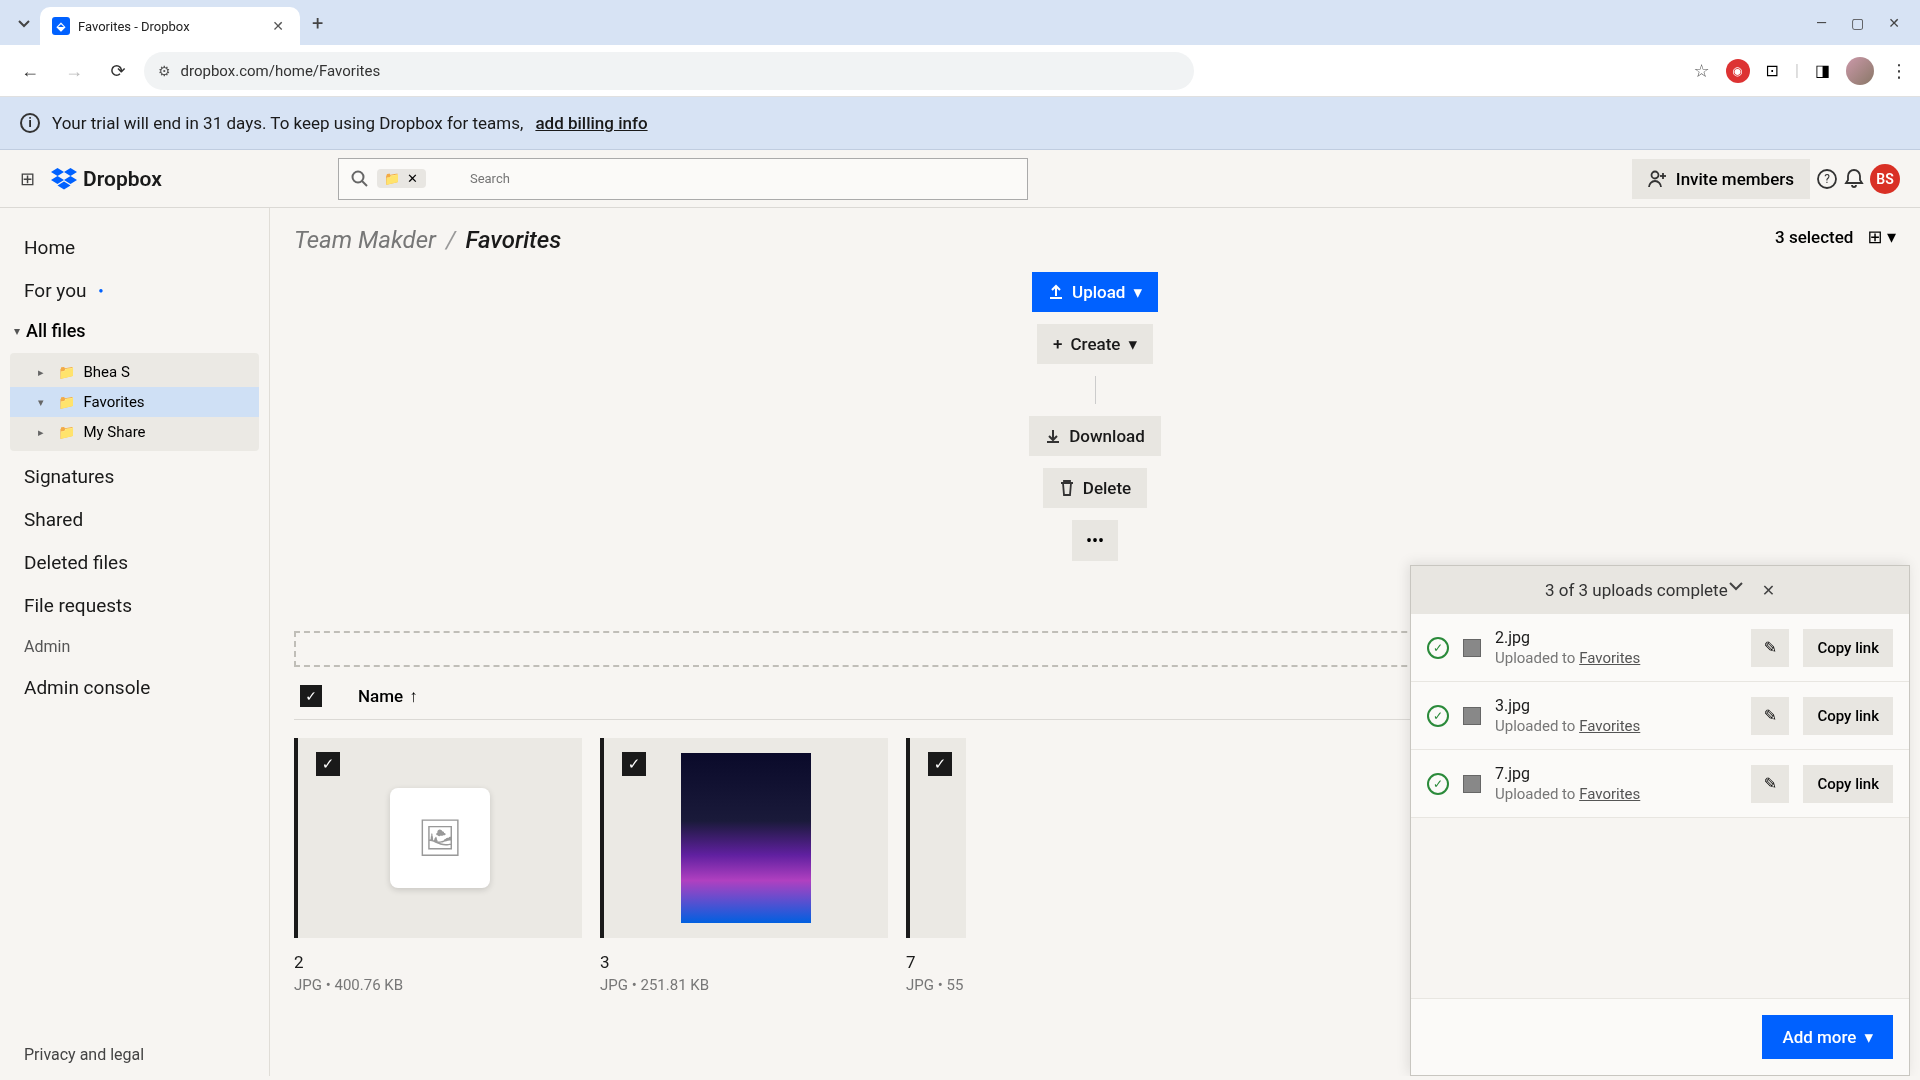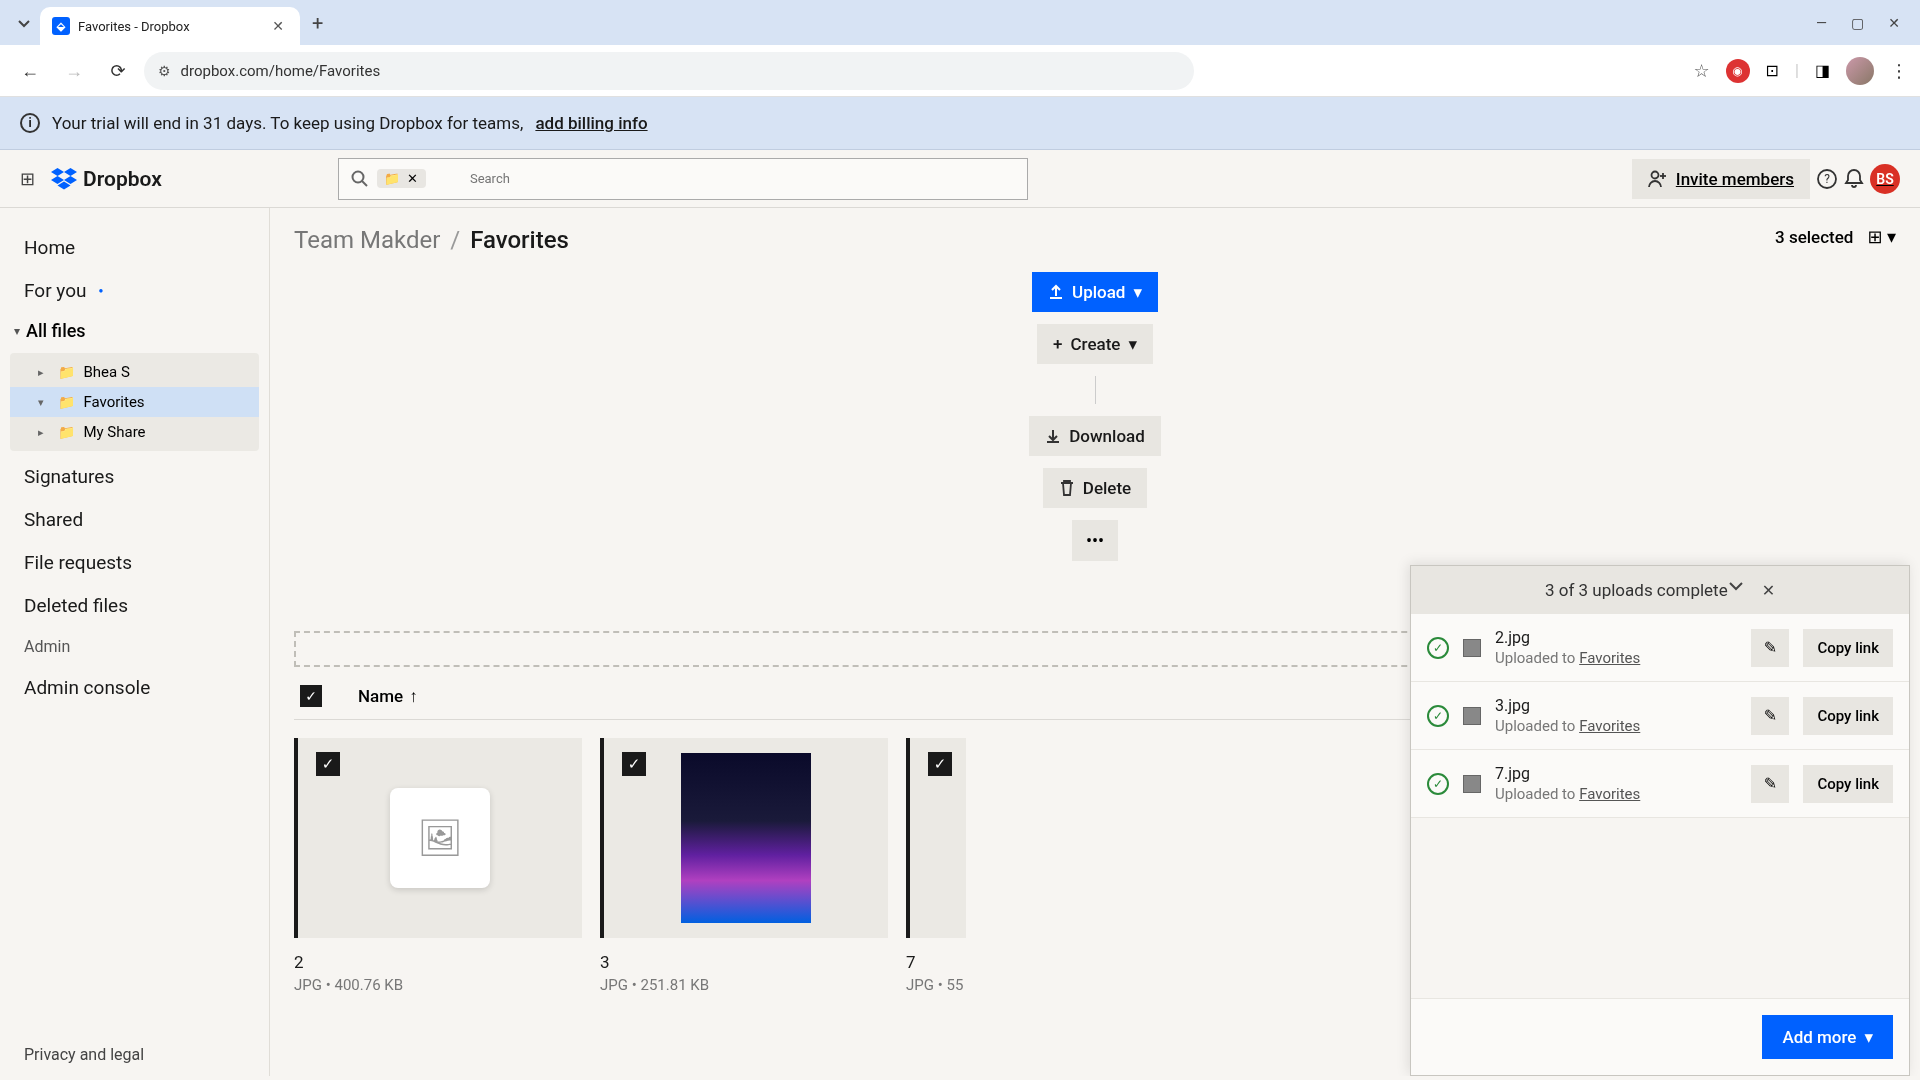--- a/index.html
+++ b/index.html
@@ -35,21 +35,21 @@
 
 .app-header { background: #f7f5f2; height: 58px; display: flex; align-items: center; padding: 0 20px; gap: 16px; border-bottom: 1px solid #dbd9d5; }
 .app-grid-icon { font-size: 18px; color: #444; cursor: pointer; }
 .logo { display: flex; align-items: center; gap: 6px; }
 .logo-icon { color: #0061ff; font-size: 24px; }
 .logo-text { font-size: 21px; font-weight: 600; color: #1a1a1a; }
 .search-bar { flex: 0 0 690px; height: 42px; border: 1.5px solid #aaa; background: #fbfaf8; display: flex; align-items: center; padding: 0 12px; gap: 8px; margin-left: 160px; }
 .search-icon { font-size: 16px; color: #666; }
 .search-chip { background: #e8e6e2; border-radius: 4px; padding: 2px 8px; display: flex; align-items: center; gap: 6px; font-size: 13px; }
 .search-input { border: none; background: transparent; font-size: 13px; flex: 1; outline: none; color: #666; margin-left: 36px; }
-.header-actions { margin-left: auto; display: flex; align-items: center; gap: 6px; text-decoration: underline; }
+.header-actions { margin-left: auto; display: flex; align-items: center; gap: 6px; }
 .invite-btn { background: #e8e6e1; padding: 10px 16px; display: flex; align-items: center; gap: 8px; font-size: 17px; font-weight: 500; cursor: pointer; }
 .header-icn { font-size: 19px; color: #333; cursor: pointer; }
 .user-badge { width: 30px; height: 30px; border-radius: 15px; background: #d93025; color: #fff; display: flex; align-items: center; justify-content: center; font-size: 14px; font-weight: 600; }
 
 
 .main { display: flex; height: calc(1080px - 45px - 52px - 57px - 58px); position: relative; }
 .sidebar { width: 270px; background: #f7f5f2; padding: 18px 0; overflow-y: auto; border-right: 1px solid #e0ddd7; position: relative; }
 .sidebar::-webkit-scrollbar { width: 16px; }
 .sidebar::-webkit-scrollbar-thumb { background: #c0c0c0; }
 .side-item { padding: 10px 24px; font-size: 19px; color: #1a1a1a; cursor: pointer; display: flex; align-items: center; gap: 8px; }
@@ -58,21 +58,21 @@
 .chevron { font-size: 12px; color: #555; }
 .tree { background: #ebe9e4; border-radius: 4px; margin: 4px 10px; padding: 4px 0; }
 .tree-item { padding: 6px 14px 6px 28px; font-size: 15px; display: flex; align-items: center; gap: 8px; cursor: pointer; }
 .tree-item.active { background: #cfe0f5; }
 .tree-chev { font-size: 11px; color: #666; width: 12px; }
 .folder-icn { color: #8b98b0; font-size: 14px; }
 .side-bottom { position: absolute; bottom: 0; left: 0; right: 0; padding: 12px 24px; font-size: 16px; color: #444; }
 
 
 .content { flex: 1; background: #f7f5f2; padding: 18px 24px; position: relative; overflow: hidden; }
-.breadcrumb { display: flex; align-items: center; gap: 10px; font-size: 24px; }
+.breadcrumb { display: flex; align-items: center; gap: 10px; font-size: 24px; font-style: italic; }
 .breadcrumb .root { color: #777; cursor: pointer; }
 .breadcrumb .sep { color: #999; }
 .breadcrumb .current { color: #1a1a1a; font-weight: 500; }
 .view-controls { position: absolute; top: 18px; right: 24px; display: flex; align-items: center; gap: 14px; }
 .selected-count { font-size: 17px; font-weight: 500; }
 .grid-toggle { font-size: 18px; cursor: pointer; }
 
 .action-bar { display: flex; align-items: center; gap: 12px; margin-top: 18px; flex-direction: column; }
 .btn { padding: 10px 16px; font-size: 17px; font-weight: 500; display: flex; align-items: center; gap: 8px; cursor: pointer; border: none; }
 .btn-primary { background: #0061ff; color: #fff; }
@@ -234,22 +234,22 @@
         <span>Favorites</span>
       </div>
       <div class="tree-item">
         <span class="tree-chev">▸</span>
         <span class="folder-icn">📁</span>
         <span>My Share</span>
       </div>
     </div>
     <div class="side-item">Signatures</div>
     <div class="side-item">Shared</div>
+    <div class="side-item">Deleted files</div>
     <div class="side-item">File requests</div>
-    <div class="side-item">Deleted files</div>
     <div class="side-item" style="font-size:16px;color:#555;">Admin</div>
     <div class="side-item">Admin console</div>
     <div class="side-bottom">Privacy and legal</div>
   </div>
 
   <div class="content">
     <div class="breadcrumb">
       <span class="root">Team Makder</span>
       <span class="sep">/</span>
       <span class="current">Favorites</span>

